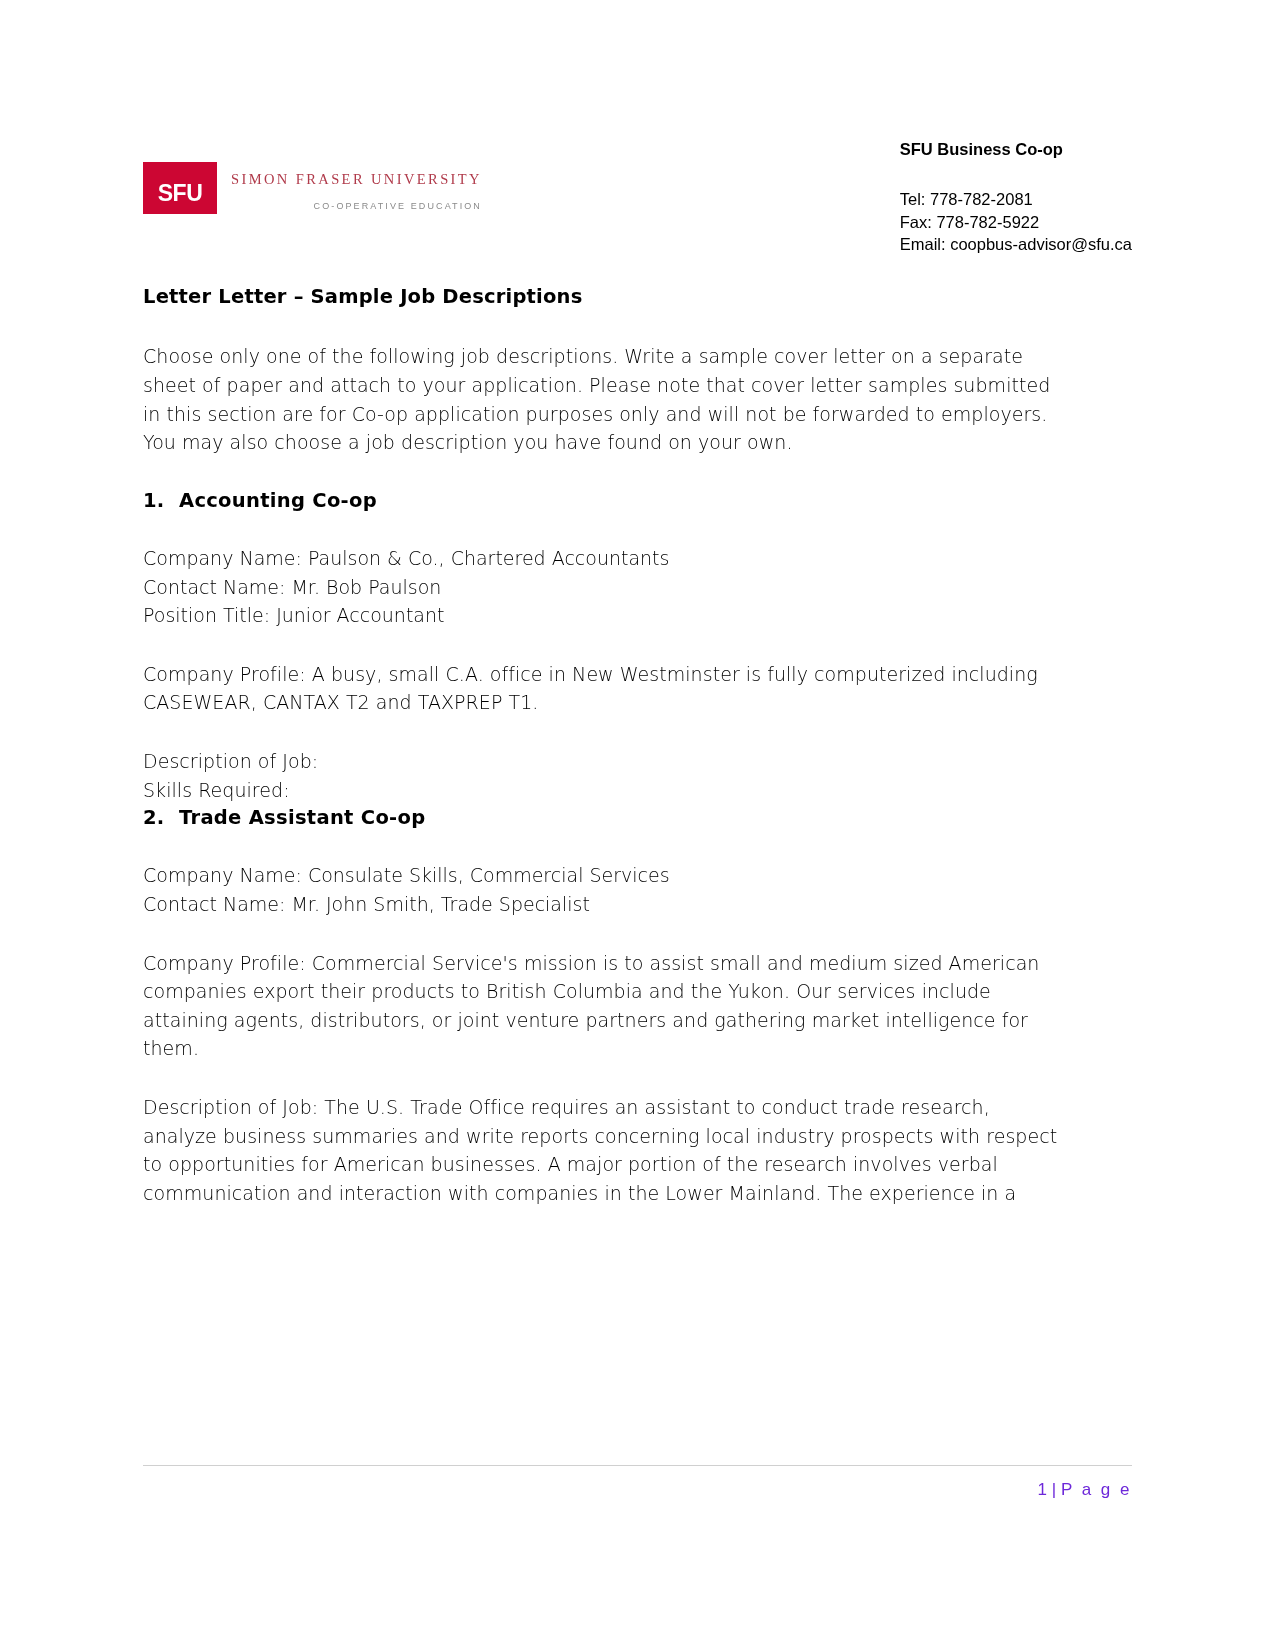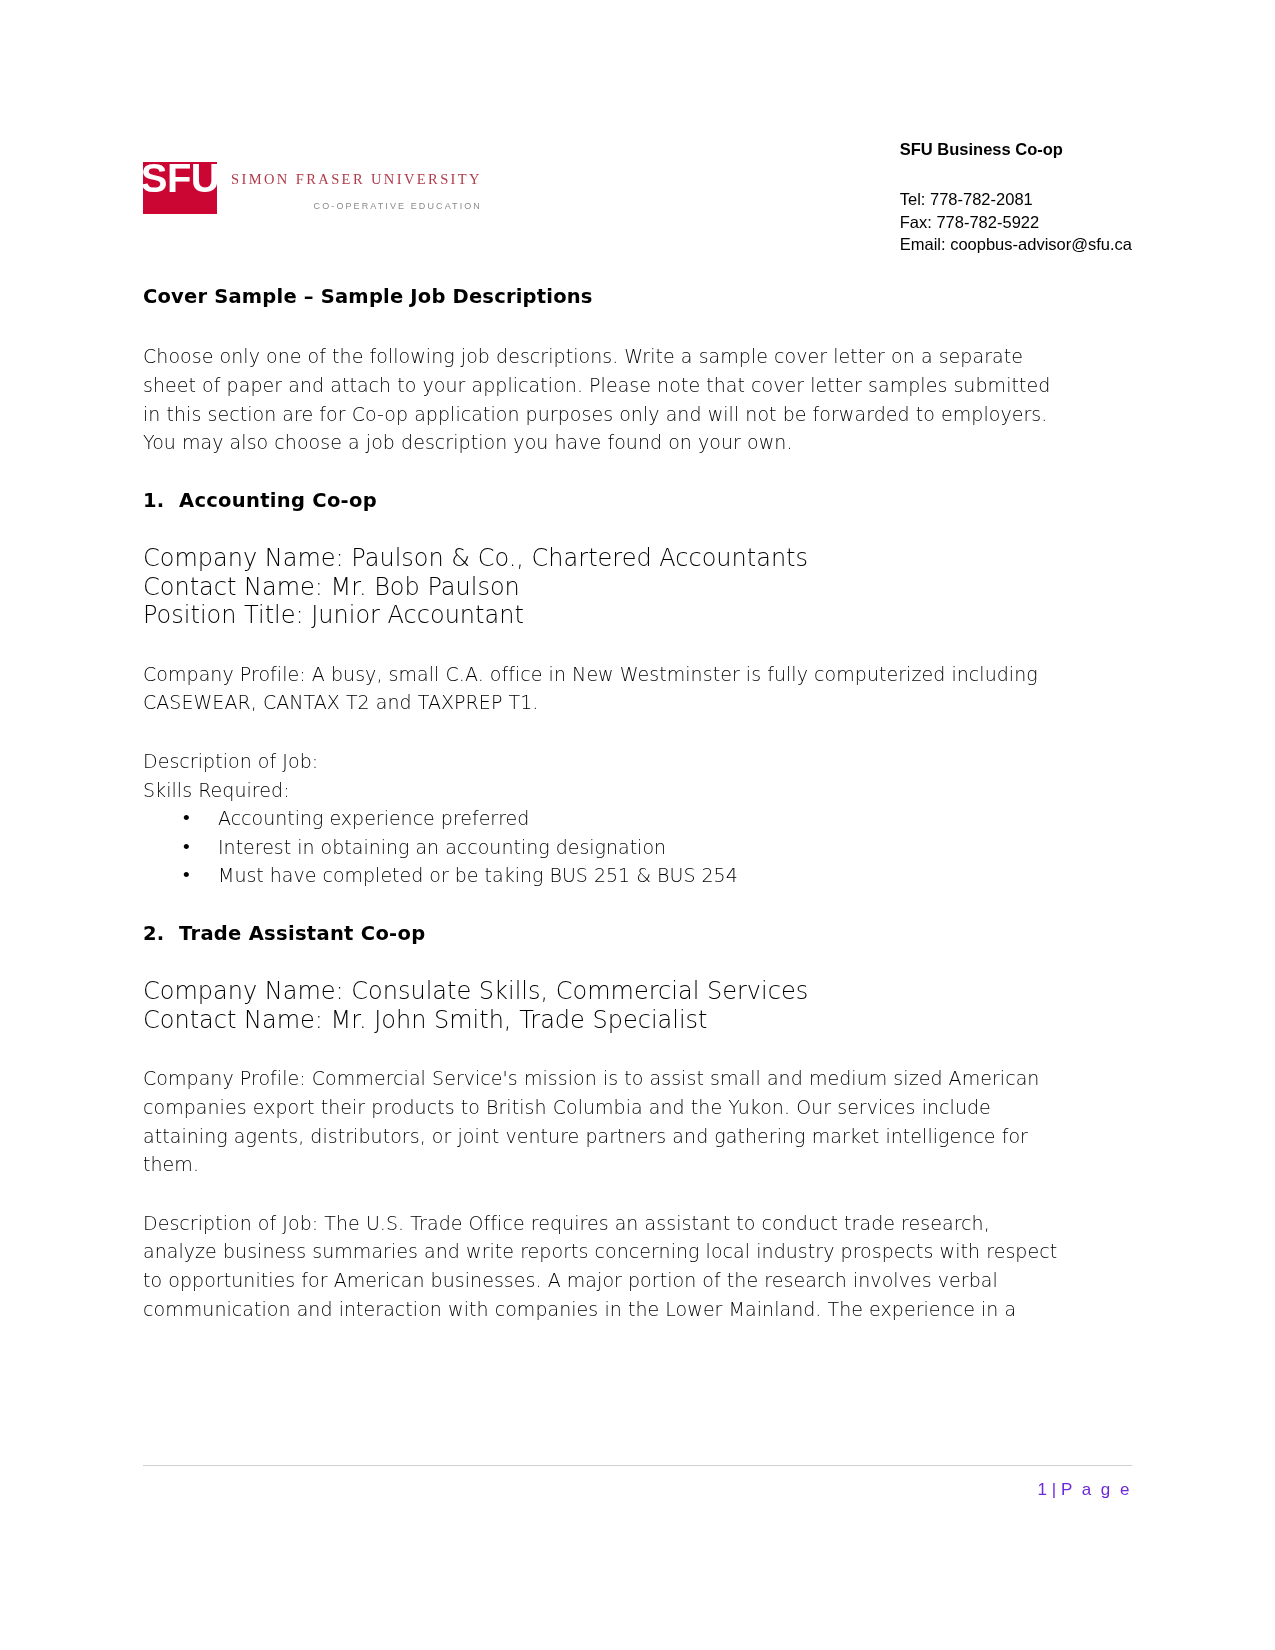--- a/index.html
+++ b/index.html
@@ -45,25 +45,25 @@
     height: 52px;
     background: #cc0633;
     display: flex;
     align-items: flex-end;
     justify-content: center;
     box-sizing: border-box;
   }
   .logo-mark-text {
     font-family: "Liberation Sans", sans-serif;
     font-weight: 700;
-    font-size: 40px;
+    font-size: 23px;
     line-height: 1;
     color: #ffffff;
     letter-spacing: -0.5px;
-    padding-bottom: 16px;
+    padding-bottom: 9px;
   }
   .logo-words {
     margin-left: 14px;
     align-self: flex-end;
     padding-bottom: 3px;
   }
   .logo-line1 {
     font-family: "Liberation Serif", serif;
     font-size: 14.5px;
     letter-spacing: 2.4px;
@@ -137,21 +137,21 @@
     letter-spacing: 0.3px;
     display: flex;
   }
   .section-num {
     width: 36px;
     flex: 0 0 36px;
   }
   .section-label { flex: 1 1 auto; }
 
   .info-block {
-    font-size: 24px;
+    font-size: 19px;
     line-height: 28.6px;
     font-weight: 300;
     margin: 0 0 30px 0;
   }
   .info-block div { white-space: nowrap; }
 
   ul.bullets {
     list-style: none;
     margin: 0 0 30px 0;
     padding: 0;
@@ -218,21 +218,21 @@
         <div class="contact-line">Tel: 778-782-2081</div>
         <div class="contact-line">Fax: 778-782-5922</div>
         <div class="contact-line">Email: coopbus-advisor@sfu.ca</div>
       </div>
 
     </div>
   </div>
 
   <div class="content">
 
-    <h1 class="doc-title">Cover Sample – Sample Job Descriptions</h1>
+    <h1 class="doc-title">Letter Letter – Sample Job Descriptions</h1>
 
     <p class="para">Choose only one of the following job descriptions. Write a sample cover letter on a separate sheet of paper and attach to your application. Please note that cover letter samples submitted in this section are for Co-op application purposes only and will not be forwarded to employers. You may also choose a job description you have found on your own.</p>
 
     <h2 class="section-head">
       <span class="section-num">1.</span>
       <span class="section-label">Accounting Co-op</span>
     </h2>
 
     <div class="info-block">
       <div>Company Name: Paulson &amp; Co., Chartered Accountants</div>
@@ -240,25 +240,20 @@
       <div>Position Title: Junior Accountant</div>
     </div>
 
     <p class="para">Company Profile: A busy, small C.A. office in New Westminster is fully computerized including CASEWEAR, CANTAX T2 and TAXPREP T1.</p>
 
     <p class="para tight">Description of Job:</p>
 
 
     <p class="para tight">Skills Required:</p>
 
-    <ul class="bullets">
-      <li>Accounting experience preferred</li>
-      <li>Interest in obtaining an accounting designation</li>
-      <li>Must have completed or be taking BUS 251 &amp; BUS 254</li>
-    </ul>
 
     <h2 class="section-head">
       <span class="section-num">2.</span>
       <span class="section-label">Trade Assistant Co-op</span>
     </h2>
 
     <div class="info-block">
       <div>Company Name: Consulate Skills, Commercial Services</div>
       <div>Contact Name: Mr. John Smith, Trade Specialist</div>
     </div>

